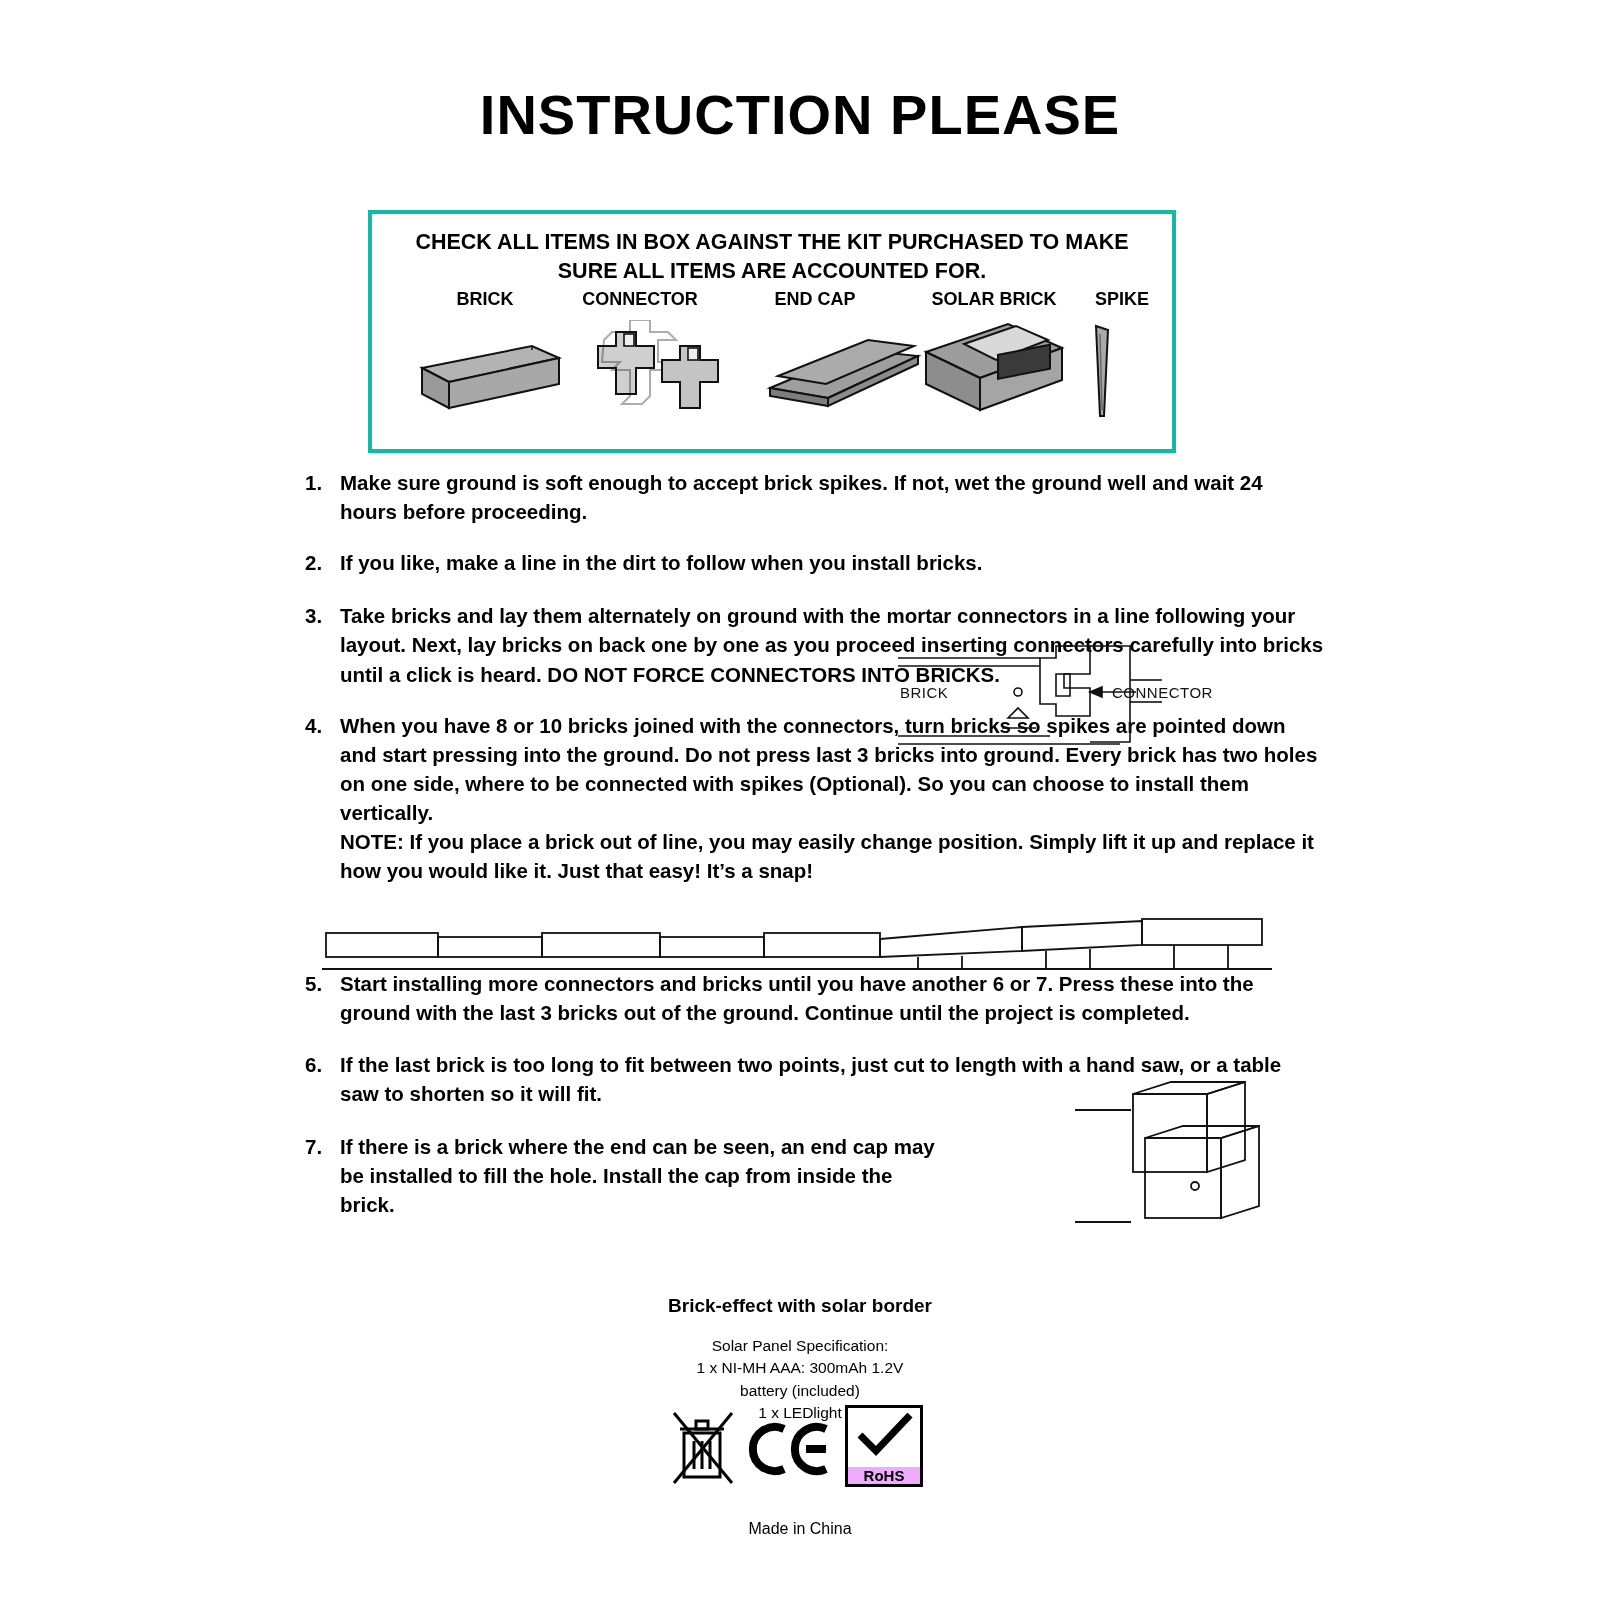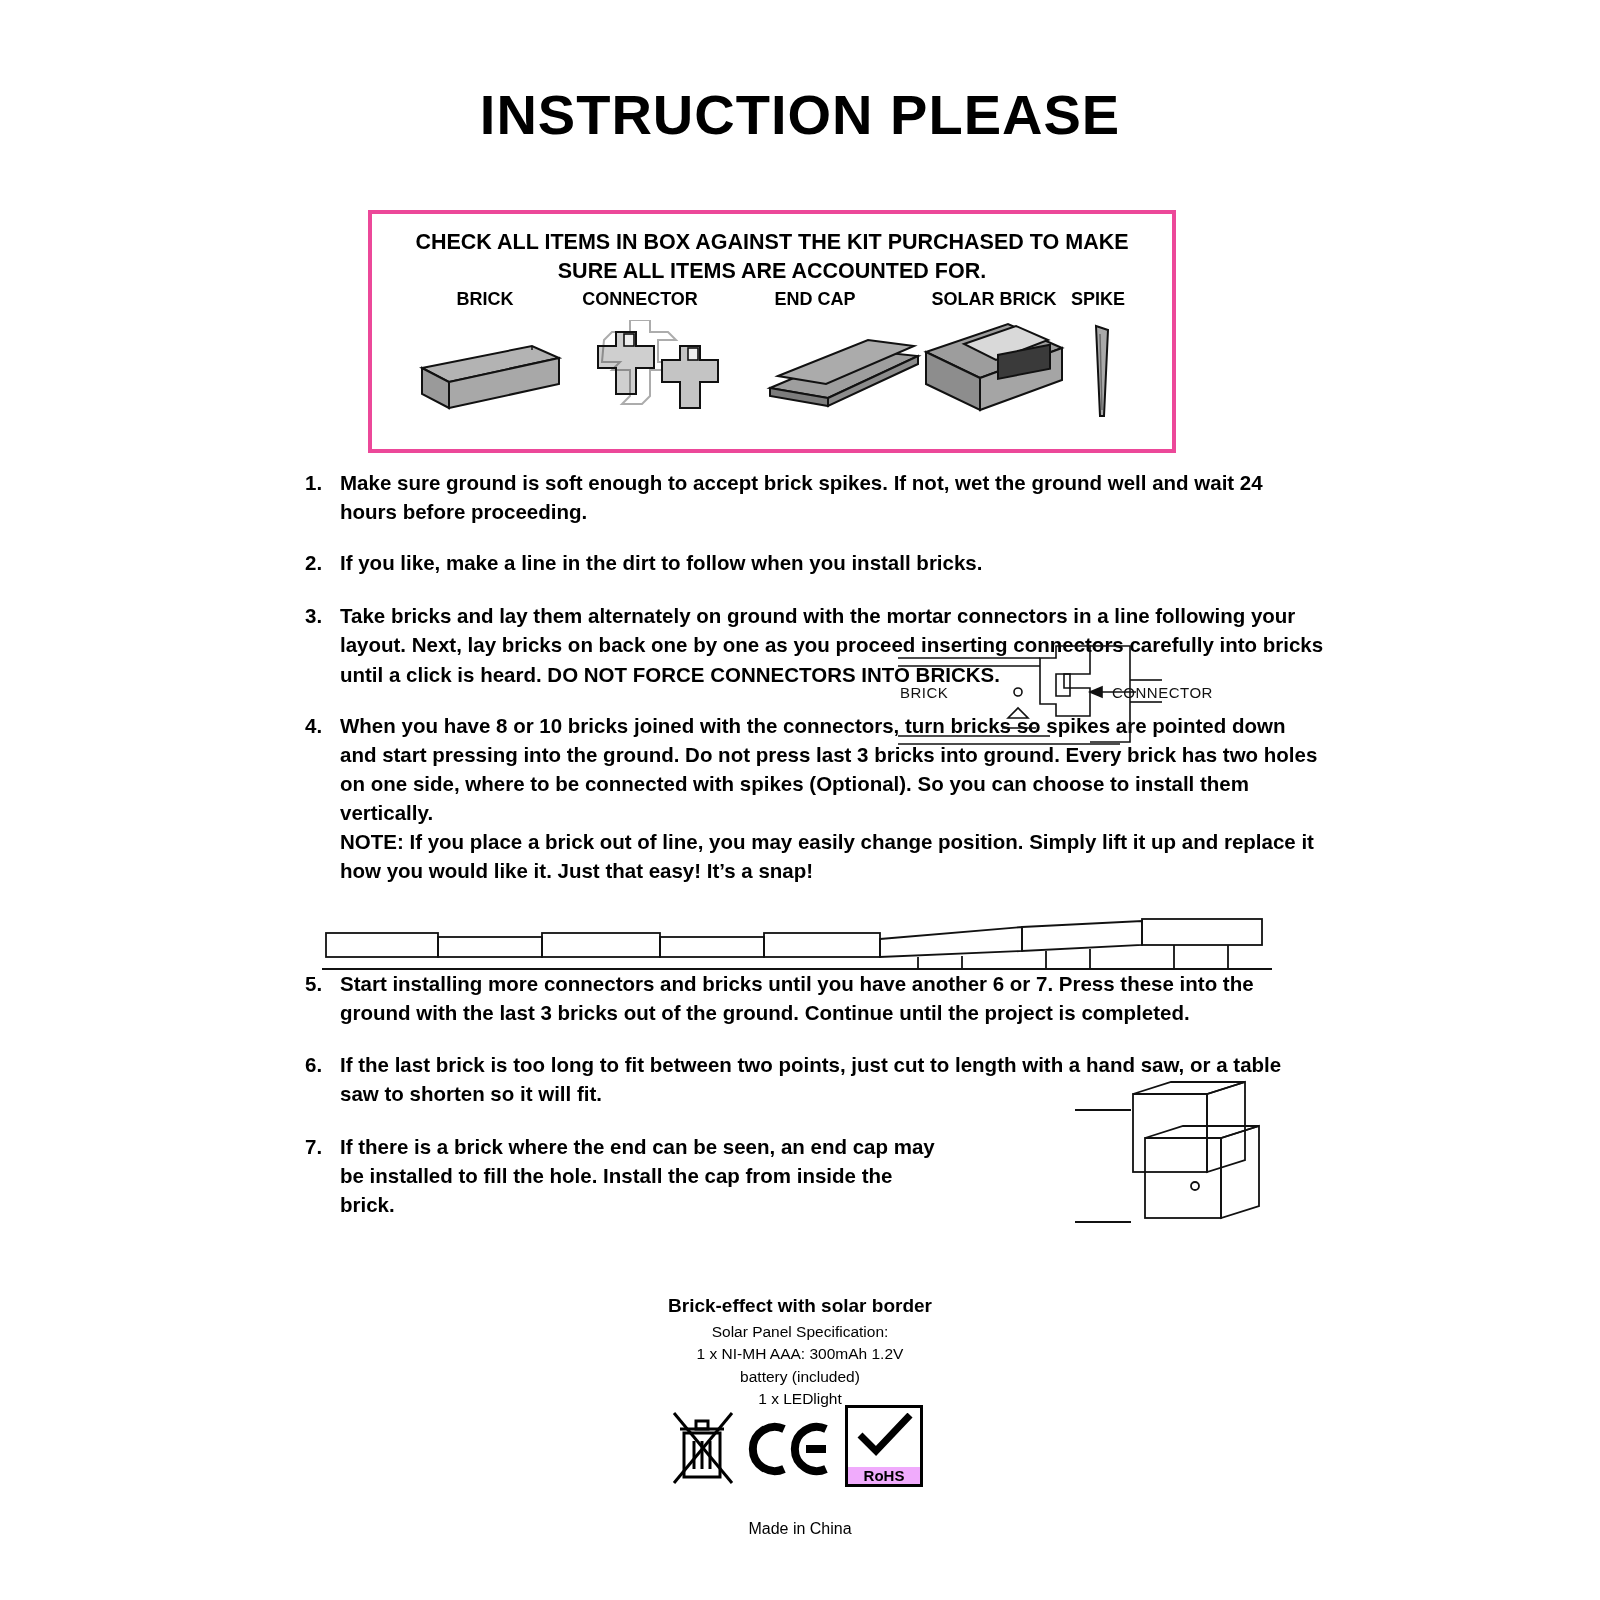--- a/index.html
+++ b/index.html
@@ -48,21 +48,21 @@
     letter-spacing: 0.3px;
   }
 
   
   .parts-box {
     position: absolute;
     left: 368px;
     top: 210px;
     width: 800px;
     height: 235px;
-    border: 4px solid #ec4899;
+    border: 4px solid #14b8a6;
     background: #ffffff;
   }
   .parts-head {
     position: absolute;
     left: 14px; top: 14px;
     width: 772px;
     text-align: center;
     font-size: 21.5px;
     font-weight: bold;
     line-height: 1.35;
@@ -77,21 +77,21 @@
     position: absolute;
     font-size: 18px;
     font-weight: bold;
     text-align: center;
     white-space: nowrap;
   }
   .lbl-brick      { left: 48px;  width: 130px; }
   .lbl-connector  { left: 178px; width: 180px; }
   .lbl-endcap     { left: 368px; width: 150px; }
   .lbl-solar      { left: 532px; width: 180px; }
-  .lbl-spike      { left: 676px; width: 100px; }
+  .lbl-spike      { left: 700px; width: 100px; }
 
   .parts-art {
     position: absolute;
     left: 0; top: 104px;
     width: 800px;
     height: 115px;
   }
   .art { position: absolute; }
 
   
@@ -173,21 +173,21 @@
   .footer {
     position: absolute;
     left: 0;
     top: 1295px;
     width: 1600px;
     text-align: center;
   }
   .f-title {
     font-size: 19px;
     font-weight: bold;
-    margin-bottom: 4px;
+    margin-bottom: 18px;
   }
   .f-spec {
     font-size: 15.5px;
     line-height: 1.45;
   }
   .marks {
     position: absolute;
     left: 0;
     top: 1405px;
     width: 1600px;

